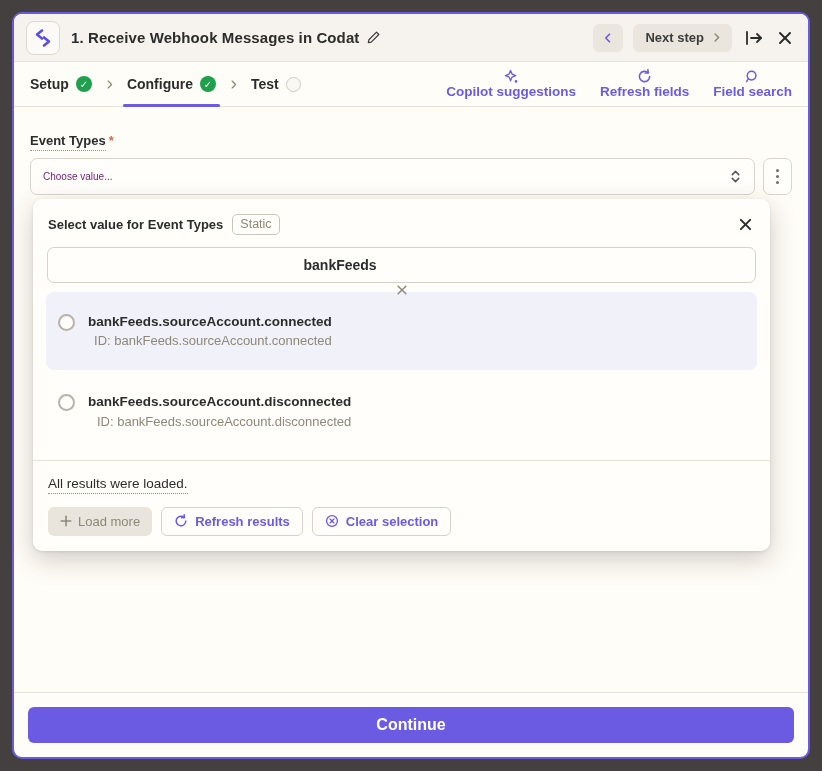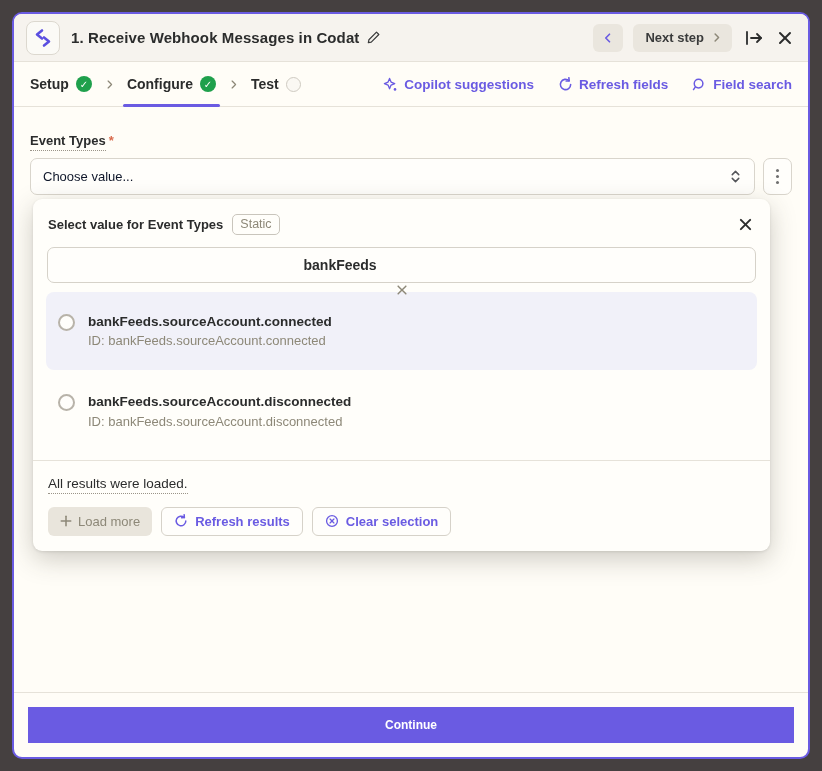--- a/index.html
+++ b/index.html
@@ -60,37 +60,37 @@
     display: flex; align-items: center; justify-content: center;
     font-family: "DejaVu Sans", sans-serif;
   }
   .empty-circle {
     width: 15px; height: 15px; border-radius: 50%;
     border: 1.5px solid #CFCBC2; background: #FAF8F3;
   }
   .tab-sep { margin: 0 12px; display: flex; align-items: center; }
   .tabs-actions { margin-left: auto; display: flex; align-items: center; gap: 24px; }
   .link-action {
-    display: flex; align-items: center; gap: 6px; cursor: pointer;
-    color: #6A5BE2; font-size: 13.5px; font-weight: 600; background: none; border: none; font-family: inherit;
+    display: flex; align-items: center; gap: 0; cursor: pointer;
+    color: #6A5BE2; font-size: 13.5px; font-weight: 600; background: none; border: none; font-family: inherit; flex-direction: column;
   }
   
   .main { flex: 1; position: relative; padding: 0 16px; }
   .field-label-row { margin-top: 24px; }
   .field-label {
     display: inline; font-size: 13px; font-weight: 600; color: #2B2C2C;
     border-bottom: 1.5px dotted #9A9488; padding-bottom: 2px; cursor: help;
   }
   .required { color: #D96A4C; font-size: 13px; margin-left: 3px; font-weight: 600; }
   .control-row { margin-top: 9px; display: flex; gap: 8px; }
   .dropdown {
     flex: 1; height: 37px; border: 1px solid #D9D5CC; border-radius: 7px;
     background: #FFFEFB; display: flex; align-items: center; padding: 0 12px; cursor: pointer;
   }
-  .dropdown-placeholder { font-size: 13px; color: #0f172a; flex: 1; }
+  .dropdown-placeholder { font-size: 10px; color: #701a75; flex: 1; }
   .kebab-btn {
     width: 29px; height: 37px; border: 1px solid #D9D5CC; border-radius: 7px;
     background: #FFFEFB; display: flex; flex-direction: column; gap: 3px;
     align-items: center; justify-content: center; cursor: pointer;
   }
   .kebab-btn i { width: 3px; height: 3px; border-radius: 50%; background: #6F6F6F; }
   
   .modal {
     position: absolute; left: 19px; top: 92px; width: 737px;
     background: #FFFEFA; border-radius: 9px;
@@ -116,44 +116,44 @@
     margin: 0 13px; padding: 20px 12px; border-radius: 8px;
     display: flex; gap: 13px; cursor: pointer;
   }
   .option-row.highlighted { background: #F1F1F9; }
   .option-row + .option-row { margin-top: 2px; }
   .radio {
     width: 17px; height: 17px; border-radius: 50%;
     border: 2px solid #B8B3A9; background: #FFFEFB; flex: 0 0 17px; margin-top: 2px;
   }
   .option-label { font-size: 13.5px; font-weight: 700; color: #2B2C2C; line-height: 1.5; }
-  .option-id { font-size: 13px; color: #8D8878; line-height: 1.4; }
+  .option-id { font-size: 13px; color: #8D8878; line-height: 1.4; text-align: right; }
   .modal-divider { margin-top: 9px; border-top: 1px solid #E6E2D9; }
   .modal-footer { padding: 13px 15px 15px; }
   .results-status {
     display: inline-block; font-size: 13.5px; color: #2B2C2C;
     border-bottom: 1.5px dotted #9A9488; padding-bottom: 2px; cursor: help;
   }
   .modal-buttons { margin-top: 13px; display: flex; gap: 9px; }
   .btn-muted {
     display: flex; align-items: center; gap: 6px; border: none; border-radius: 6px;
     background: #E9E5DC; color: #8D8878; padding: 6px 12px;
     font-family: inherit; font-size: 13px; font-weight: 400; cursor: pointer;
   }
   .btn-outline {
     display: flex; align-items: center; gap: 7px; border: 1px solid #D6D2C9; border-radius: 6px;
     background: #FFFEFB; color: #6A5BE2; padding: 6px 12px;
     font-family: inherit; font-size: 13px; font-weight: 700; cursor: pointer;
   }
   
   .footer { flex: 0 0 auto; border-top: 1px solid #E6E2D9; padding: 14px; }
   .continue-btn {
-    width: 100%; height: 36px; border: none; border-radius: 0;
+    width: 100%; height: 36px; border: none; border-radius: 6px;
     background: #6A5BE2; color: #FFFFFF;
-    font-family: inherit; font-size: 12px; font-weight: 700; cursor: pointer;
+    font-family: inherit; font-size: 16px; font-weight: 700; cursor: pointer;
   }
 </style>
 </head>
 <body>
 
 <div class="window">
 
   <div class="header">
     <div class="app-icon">
       <svg width="20" height="20" viewBox="0 0 20 20">

